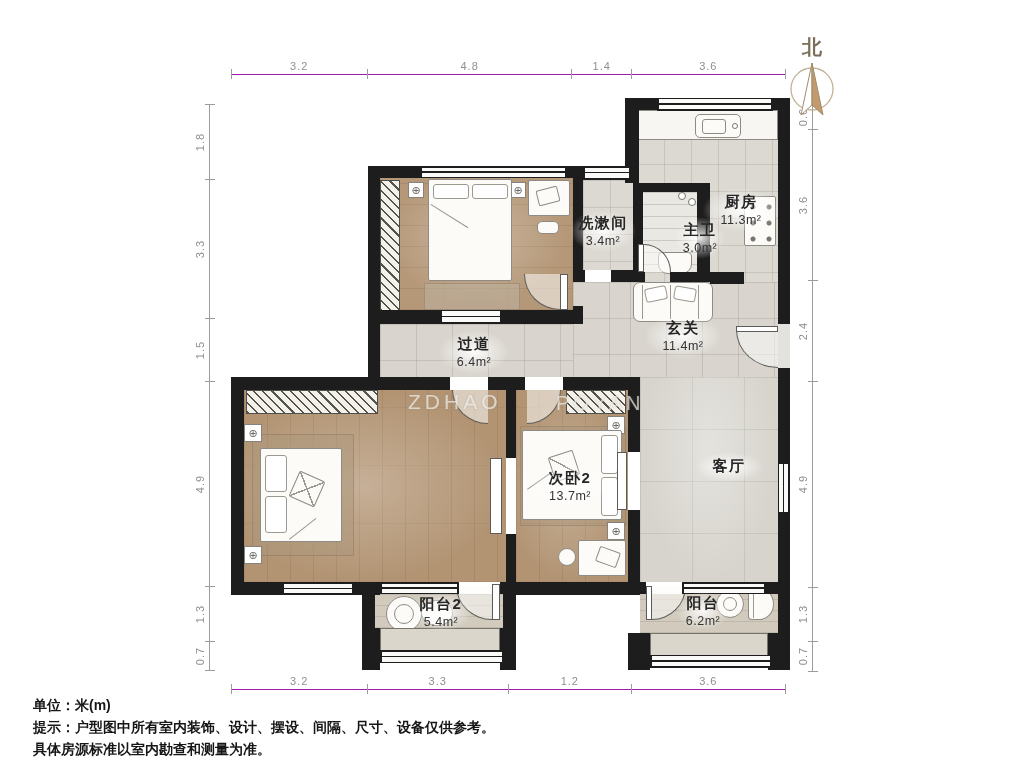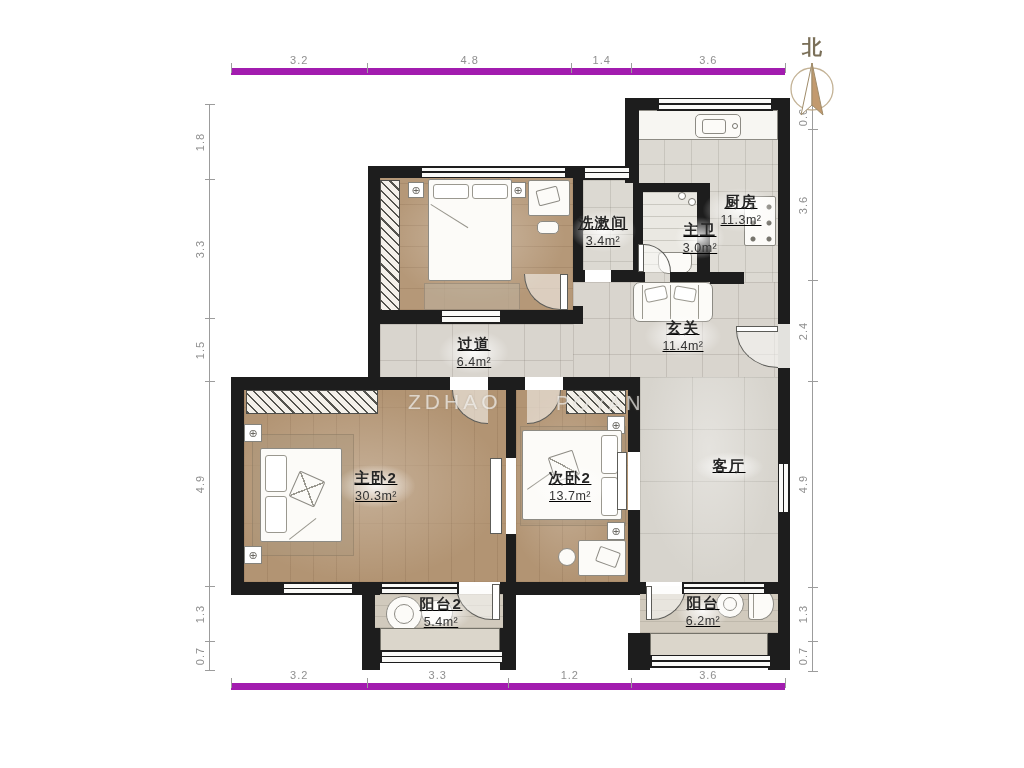--- a/index.html
+++ b/index.html
@@ -31,29 +31,29 @@
   .fold{position:absolute;border-top:1px solid #98968d;transform-origin:left top;}
   .lamp{position:absolute;background:#fff;border:1px solid #85837c;z-index:3;display:flex;align-items:center;justify-content:center;font-size:11px;color:#6b6963;box-sizing:border-box;}
   .circ{border-radius:50%;}
   .arc{position:absolute;z-index:3;background:rgba(252,252,250,.55);box-sizing:border-box;}
   .arc-bl{border-left:1.5px solid #5c5c58;border-bottom:1.5px solid #5c5c58;border-bottom-left-radius:100%;}
   .arc-br{border-right:1.5px solid #5c5c58;border-bottom:1.5px solid #5c5c58;border-bottom-right-radius:100%;}
   .arc-tr{border-right:1.5px solid #5c5c58;border-top:1.5px solid #5c5c58;border-top-right-radius:100%;}
   .leaf{position:absolute;background:#fff;border:1px solid #5c5c58;z-index:4;box-sizing:border-box;}
   
   .rlabel{position:absolute;transform:translate(-50%,-50%);text-align:center;z-index:6;white-space:nowrap;
-          background:radial-gradient(ellipse closest-side,rgba(255,255,255,.9),rgba(255,255,255,0));padding:5px 18px;text-decoration:underline;}
+          background:radial-gradient(ellipse closest-side,rgba(255,255,255,.9),rgba(255,255,255,0));padding:5px 18px;}
   .rlabel .nm{display:block;font-weight:bold;font-size:15px;color:#262626;letter-spacing:1.5px;}
   .rlabel .ar{display:block;font-size:12.5px;color:#333;margin-top:1px;letter-spacing:.5px;}
   
   .dim{position:absolute;display:flex;z-index:2;}
   .dim-h{flex-direction:row;}
   .dim-v{flex-direction:column;}
   .dim .seg{position:relative;}
-  .dim-h .seg{border-bottom:7px solid #a21caf;}
+  .dim-h .seg{border-bottom:1px solid #a21caf;}
   .dim-h .seg::before{content:"";position:absolute;left:-.5px;bottom:-5px;width:1px;height:10px;background:#9c9c9c;}
   .dim-h .seg:last-child::after{content:"";position:absolute;right:-.5px;bottom:-5px;width:1px;height:10px;background:#9c9c9c;}
   .dim-h .dlabel{position:absolute;left:50%;bottom:2px;transform:translateX(-50%);font-size:11px;color:#8f8f8f;letter-spacing:1px;}
   .dim-v .seg{border-left:1px solid #9c9c9c;}
   .dim-v .seg::before{content:"";position:absolute;top:-.5px;left:-5px;height:1px;width:10px;background:#9c9c9c;}
   .dim-v .seg:last-child::after{content:"";position:absolute;bottom:-.5px;left:-5px;height:1px;width:10px;background:#9c9c9c;}
   .dim-v .dlabel{position:absolute;top:50%;left:-16px;writing-mode:vertical-rl;transform:translateY(-50%) rotate(180deg);font-size:11px;color:#8f8f8f;letter-spacing:1px;}
   
   .north{position:absolute;left:786px;top:34px;width:52px;text-align:center;z-index:7;}
   .north .nchar{font-size:20px;font-weight:bold;color:#7a6f58;letter-spacing:0;}
@@ -258,24 +258,20 @@
     <span class="ar">11.3m²</span>
   </div>
   <div class="rlabel" style="left:474px;top:352px;">
     <span class="nm">过道</span>
     <span class="ar">6.4m²</span>
   </div>
   <div class="rlabel" style="left:683px;top:336px;">
     <span class="nm">玄关</span>
     <span class="ar">11.4m²</span>
   </div>
-  <div class="rlabel" style="left:376px;top:486px;">
-    <span class="nm">主卧2</span>
-    <span class="ar">30.3m²</span>
-  </div>
   <div class="rlabel" style="left:570px;top:486px;">
     <span class="nm">次卧2</span>
     <span class="ar">13.7m²</span>
   </div>
   <div class="rlabel" style="left:729px;top:467px;">
     <span class="nm">客厅</span>
     <span class="ar"></span>
   </div>
   <div class="rlabel" style="left:441px;top:612px;padding:2px 10px;">
     <span class="nm">阳台2</span>
@@ -360,14 +356,19 @@
     <svg width="52" height="62" viewBox="0 0 52 62" style="display:block;margin:0 auto;">
       <circle cx="26" cy="28" r="21" fill="none" stroke="#b9a482" stroke-width="1.3" opacity="0.85"></circle>
       <polygon points="26,2 15,54 26,44" fill="#ffffff" stroke="#a08c6a" stroke-width="1"></polygon>
       <polygon points="26,2 37,54 26,44" fill="#c29a6e" stroke="#a08c6a" stroke-width="1"></polygon>
     </svg>
   </div>
 
   <div class="wm" style="left:408px;top:390px;font-size:21px;">ZDHAO</div>
   <div class="wm" style="left:556px;top:392px;font-size:20px;">POYAN</div>
 
+  <div class="footer">
+    <div>单位：米(m)</div>
+    <div>提示：户型图中所有室内装饰、设计、摆设、间隔、尺寸、设备仅供参考。</div>
+    <div>具体房源标准以室内勘查和测量为准。</div>
+  </div>
 
 </div>
 
 </body></html>

